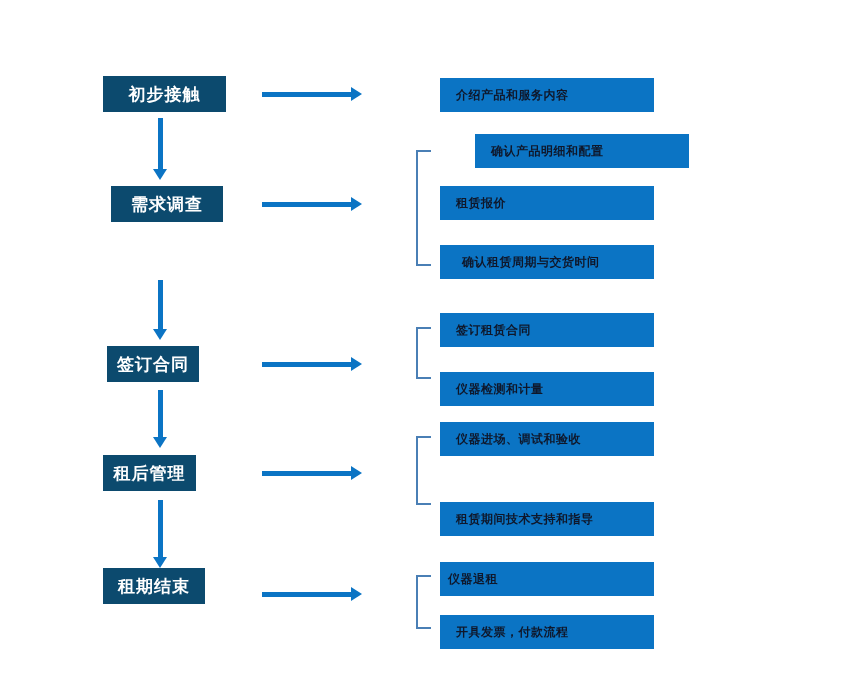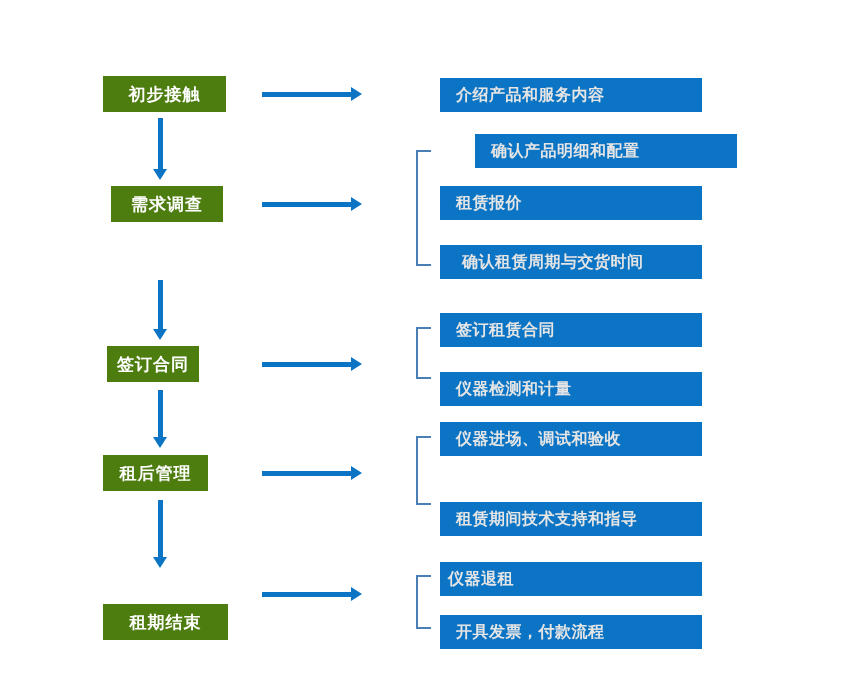--- a/index.html
+++ b/index.html
@@ -32,39 +32,39 @@
     display: flex;
     align-items: center;
     justify-content: center;
     letter-spacing: 0.5px;
   }
 
   
   .stage-box {
     position: absolute;
     height: 36px;
-    background: #4d7c0f;
+    background: #0c4a6e;
     color: #ffffff;
     font-size: 17px;
     font-weight: bold;
     display: flex;
     align-items: center;
     justify-content: center;
     letter-spacing: 1px;
   }
 
   
   .detail-box {
     position: absolute;
     left: 440px;
-    width: 262px;
+    width: 214px;
     height: 34px;
     background: #0b74c4;
-    color: #e5e5e5;
-    font-size: 16px;
+    color: #0f172a;
+    font-size: 12px;
     font-weight: bold;
     display: flex;
     align-items: center;
     padding-left: 16px;
     box-sizing: border-box;
     letter-spacing: 0.5px;
   }
 
   
   .arrow-right {
@@ -122,22 +122,22 @@
 </style>
 </head>
 <body>
 
 <div id="canvas">
 
 
   <div class="stage-box" style="left:103px; top:76px; width:123px;">初步接触</div>
   <div class="stage-box" style="left:111px; top:186px; width:112px;">需求调查</div>
   <div class="stage-box" style="left:107px; top:346px; width:92px;">签订合同</div>
-  <div class="stage-box" style="left:103px; top:455px; width:105px;">租后管理</div>
-  <div class="stage-box" style="left:103px; top:604px; width:125px;">租期结束</div>
+  <div class="stage-box" style="left:103px; top:455px; width:93px;">租后管理</div>
+  <div class="stage-box" style="left:103px; top:568px; width:102px;">租期结束</div>
 
   <div class="detail-box" style="top:78px;">介绍产品和服务内容</div>
   <div class="detail-box" style="top:134px;margin-left:35px;">确认产品明细和配置</div>
   <div class="detail-box" style="top:186px;">租赁报价</div>
   <div class="detail-box" style="top:245px;padding-left:22px;">确认租赁周期与交货时间</div>
   <div class="detail-box" style="top:313px;">签订租赁合同</div>
   <div class="detail-box" style="top:372px;font-family:Liberation Serif, serif;">仪器检测和计量</div>
   <div class="detail-box" style="top:422px;">仪器进场、调试和验收</div>
   <div class="detail-box" style="top:502px;">租赁期间技术支持和指导</div>
   <div class="detail-box" style="top:562px;padding-left:8px;">仪器退租</div>

